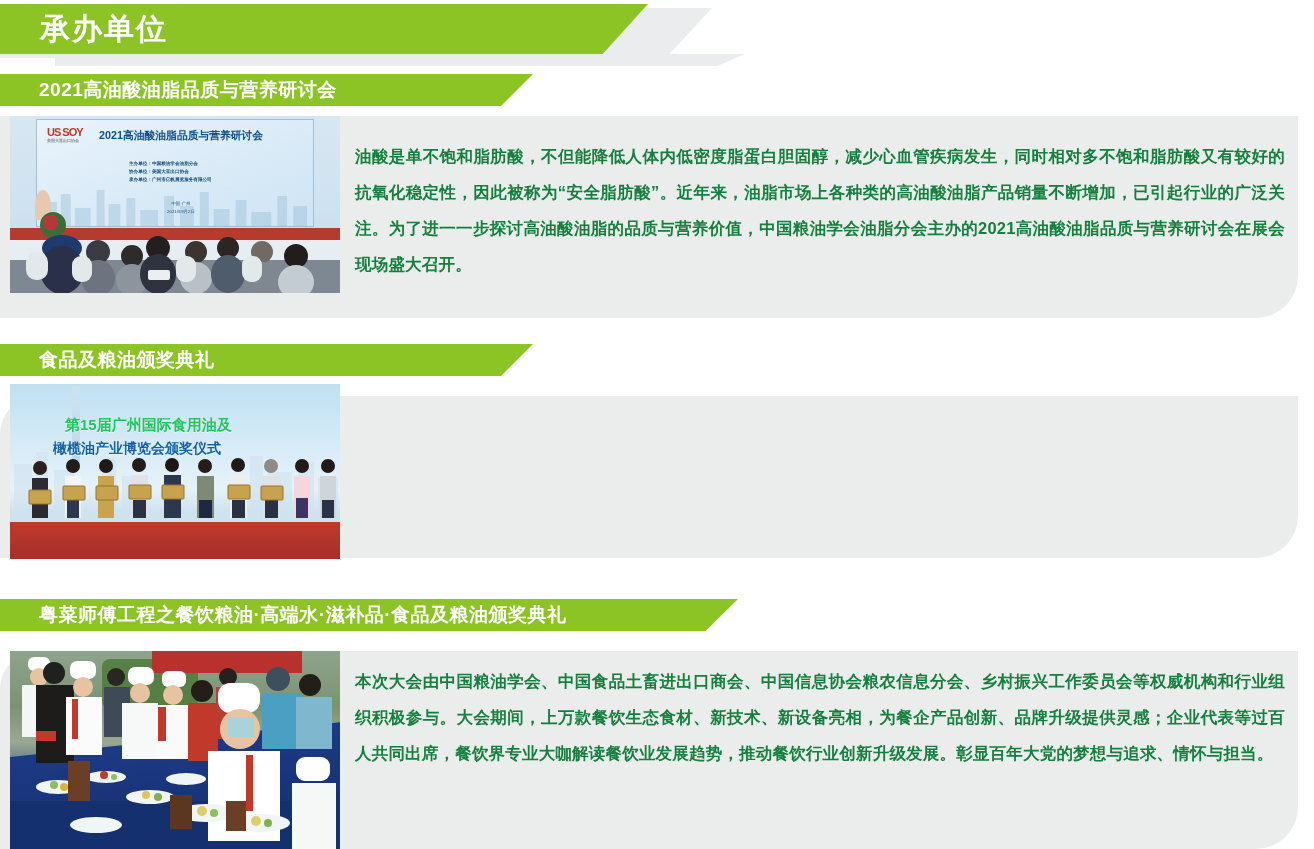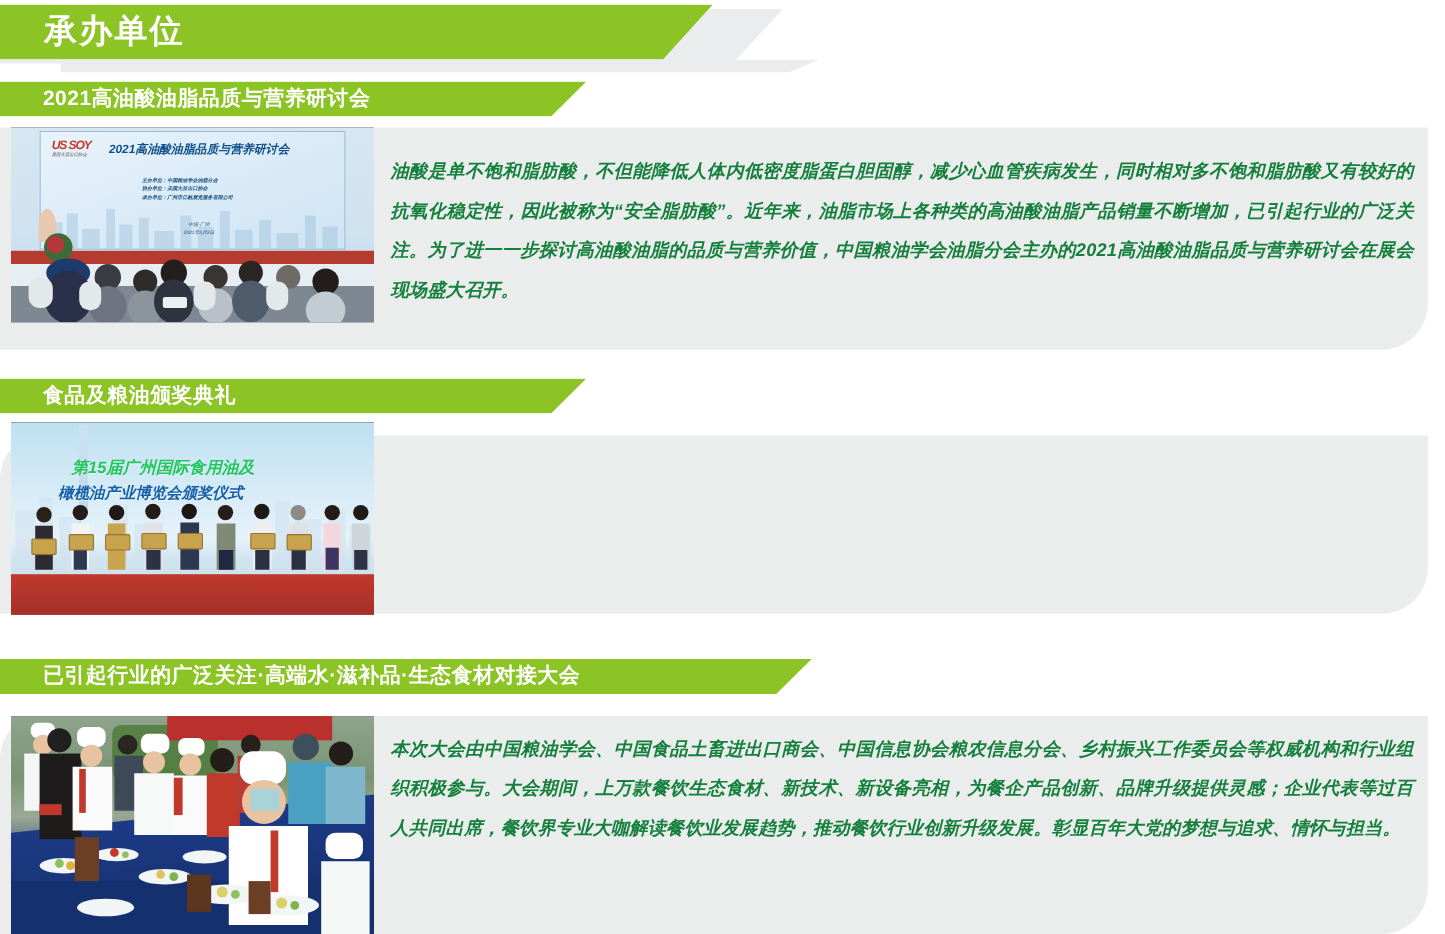--- a/index.html
+++ b/index.html
@@ -42,21 +42,21 @@
   }
   .sec-title-bar.w1 { width: 533px; clip-path: polygon(0 0, 100% 0, 94% 100%, 0 100%); }
   .sec-title-bar.w2 { width: 533px; clip-path: polygon(0 0, 100% 0, 94% 100%, 0 100%); }
   .sec-title-bar.w3 { width: 738px; clip-path: polygon(0 0, 100% 0, 95.6% 100%, 0 100%); }
   .sec-title {
     position: absolute; left: 39px; top: 0; line-height: 32px;
     font-size: 19px; font-weight: bold; color: #ffffff; letter-spacing: 0.5px;
     white-space: nowrap;
   }
 
-  .sec-body { position: relative; margin-top: 10px; font-style: italic; }
+  .sec-body { position: relative; margin-top: 10px; }
 
   .panel {
     position: absolute; background: #ebeded;
   }
   .panel.p1 { left: 0; top: 0; width: 1298px; height: 202px; border-radius: 0 0 42px 0; }
   .panel.p2 { left: 0; top: 0; width: 1298px; height: 162px; border-radius: 38px 0 42px 0; }
   .panel.p3 { left: 0; top: 0; width: 1298px; height: 198px; border-radius: 38px 0 42px 0; }
 
   .photo {
     position: absolute; left: 10px; top: 0;
@@ -283,21 +283,21 @@
               </g>
           </g>
         </svg>
       </div>
 
     </div>
   </div>
 
   <div class="section" style="top:599px;">
     <div class="sec-title-bar w3"></div>
-    <div class="sec-title">已引起行业的广泛关注·高端水·滋补品·生态食材对接大会</div>
+    <div class="sec-title">粤菜师傅工程之餐饮粮油·高端水·滋补品·食品及粮油颁奖典礼</div>
 
     <div class="sec-body" style="height:210px;margin-top:8px;">
       <div class="panel p3" style="top:12px;"></div>
 
       <div class="photo h3" style="top:12px;">
         <div class="ph3-bg"></div>
         <div class="ph3-green"></div>
         <div class="ph3-banner"></div>
         <div class="ph3-table"></div>
         <div class="ph3-cloth"></div>

